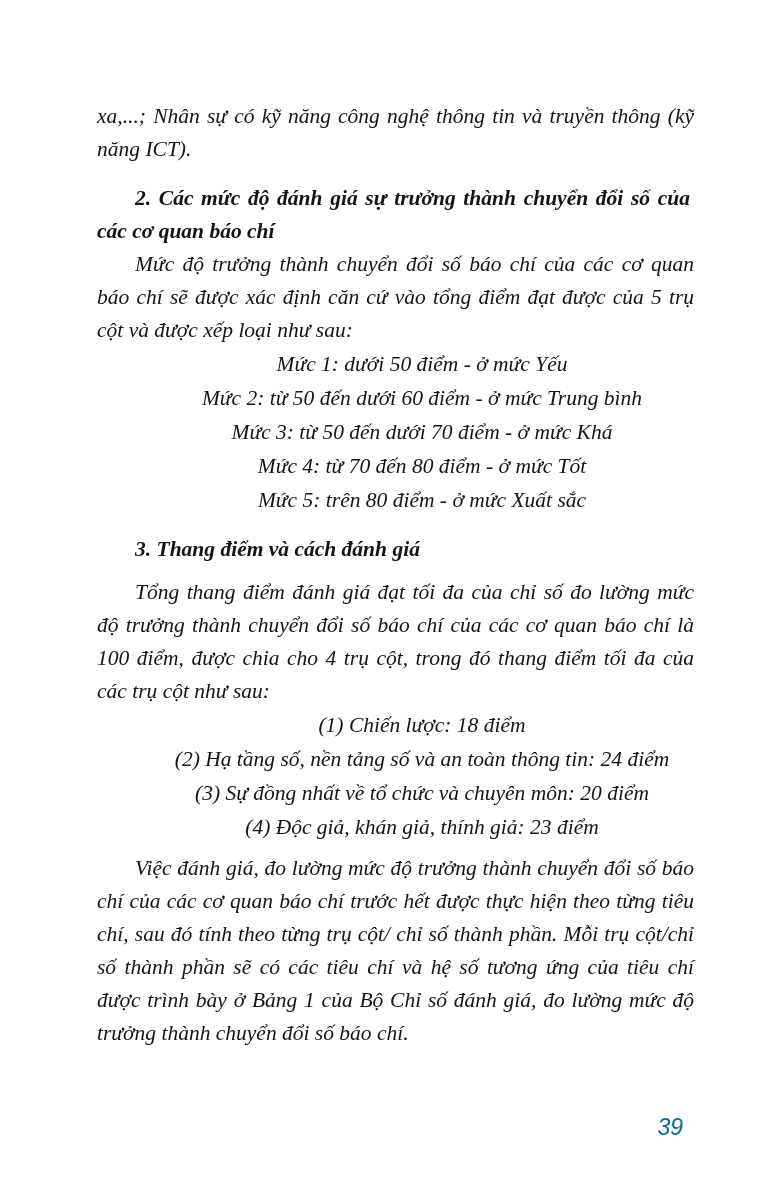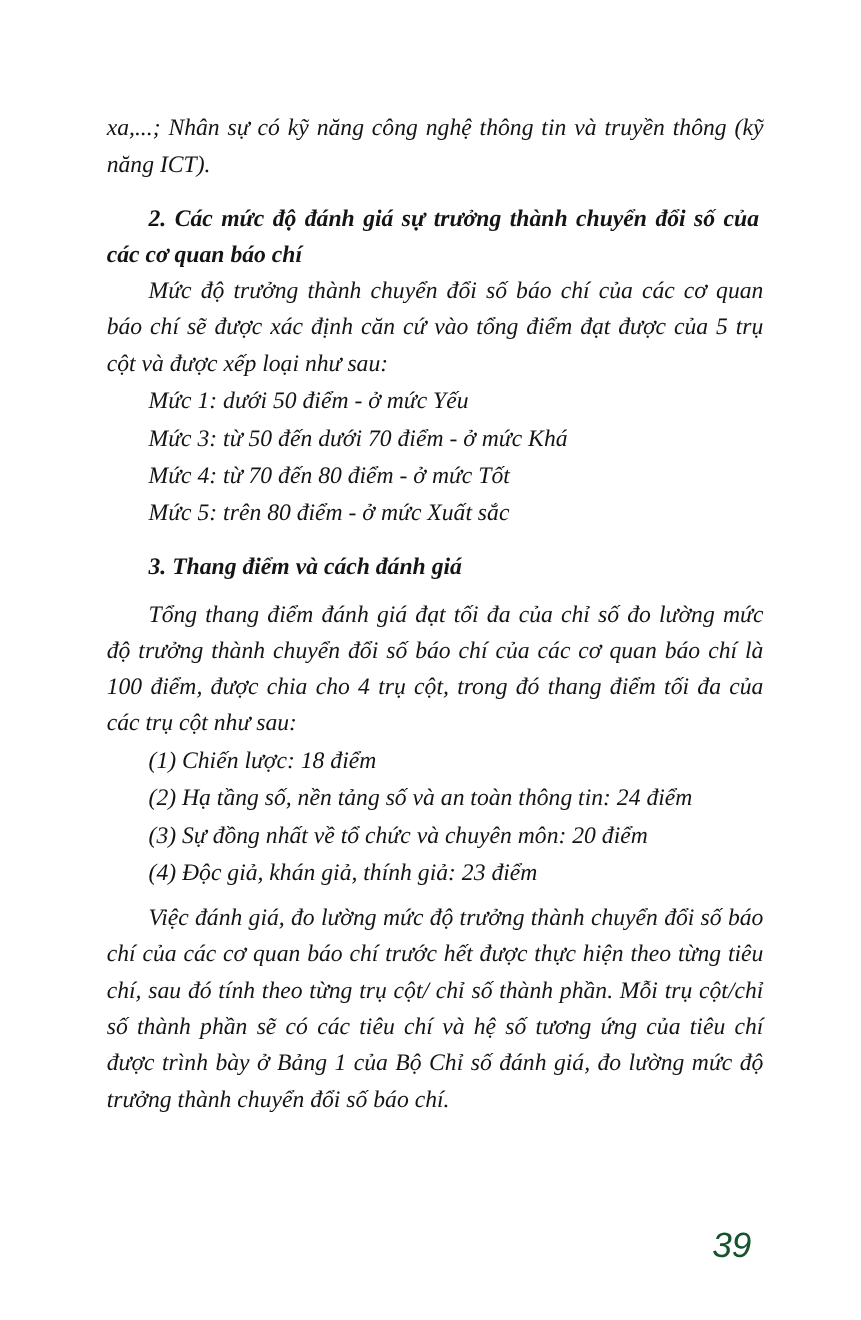--- a/index.html
+++ b/index.html
@@ -41,46 +41,47 @@
     text-indent: 38px;
   }
   .heading.gap-after { margin-bottom: 10px; }
   .plain-list {
     list-style: none;
     margin: 0;
     padding: 0 0 0 38px;
     font-size: 21.5px;
     line-height: 34px;
   }
-  .plain-list li { text-align: left; }
+  .plain-list li { text-align: center; margin-left: 15px; }
   .closing { margin-top: 8px; }
   .page-number {
     position: absolute;
     top: 1116px;
     right: 100px;
     font-family: "Liberation Sans", "DejaVu Sans", sans-serif;
-    font-size: 32px;
+    font-size: 23px;
     line-height: 1;
-    color: #14532d;
+    color: #0369a1;
   }
 </style>
 </head>
 <body>
 
 <div class="page">
   <div class="content">
 
     <p class="body-para no-indent">xa,...; Nhân sự có kỹ năng công nghệ thông tin và truyền thông (kỹ năng ICT).</p>
 
     <h2 class="heading">2. Các mức độ đánh giá sự trưởng thành chuyển đổi số của các cơ quan báo chí</h2>
 
     <p class="body-para indent">Mức độ trưởng thành chuyển đổi số báo chí của các cơ quan báo chí sẽ được xác định căn cứ vào tổng điểm đạt được của 5 trụ cột và được xếp loại như sau:</p>
 
     <ul class="plain-list">
       <li>Mức 1: dưới 50 điểm - ở mức Yếu</li>
+      <li>Mức 2: từ 50 đến dưới 60 điểm - ở mức Trung bình</li>
       <li>Mức 3: từ 50 đến dưới 70 điểm - ở mức Khá</li>
       <li>Mức 4: từ 70 đến 80 điểm - ở mức Tốt</li>
       <li>Mức 5: trên 80 điểm - ở mức Xuất sắc</li>
     </ul>
 
     <h2 class="heading gap-after">3. Thang điểm và cách đánh giá</h2>
 
     <p class="body-para indent">Tổng thang điểm đánh giá đạt tối đa của chỉ số đo lường mức độ trưởng thành chuyển đổi số báo chí của các cơ quan báo chí là 100 điểm, được chia cho 4 trụ cột, trong đó thang điểm tối đa của các trụ cột như sau:</p>
 
     <ul class="plain-list">

